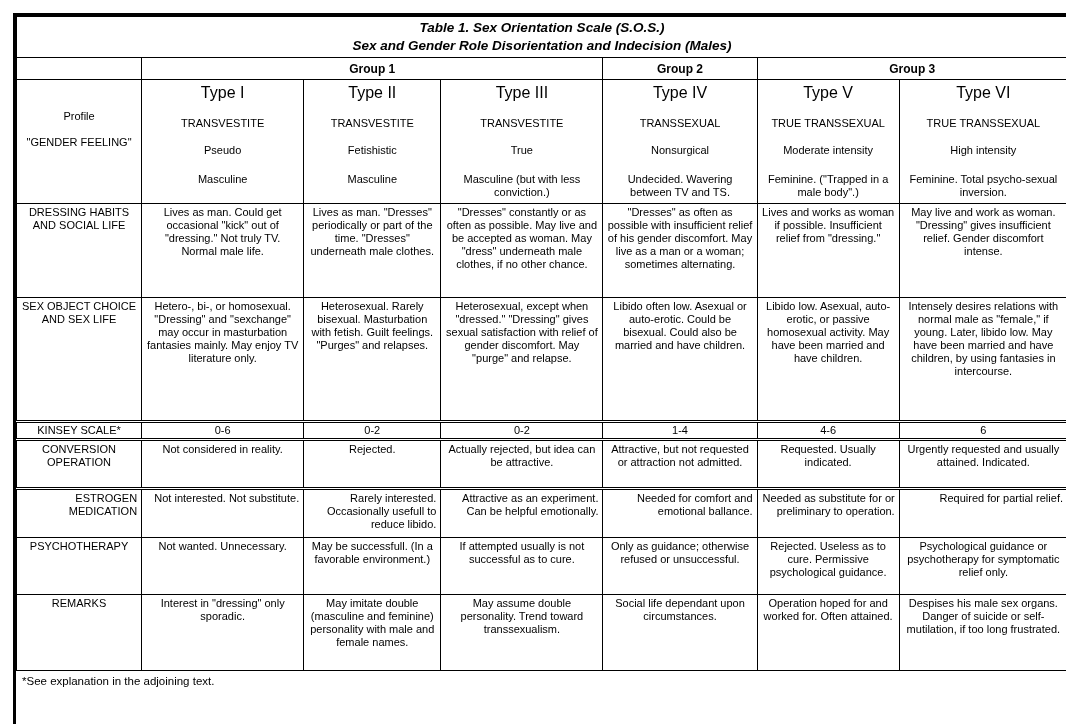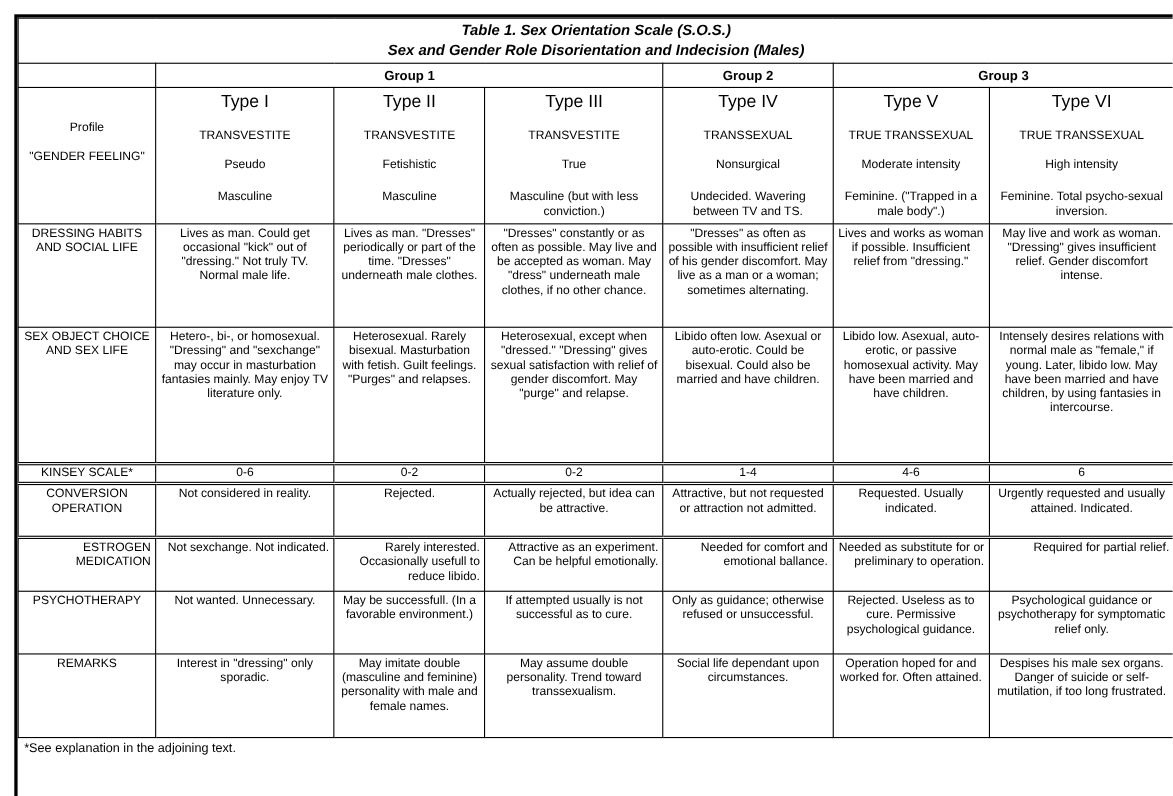--- a/index.html
+++ b/index.html
@@ -179,21 +179,21 @@
       <td class="dbl">Not considered in reality.</td>
       <td class="dbl">Rejected.</td>
       <td class="dbl">Actually rejected, but idea can be attractive.</td>
       <td class="dbl">Attractive, but not requested or attraction not admitted.</td>
       <td class="dbl">Requested. Usually indicated.</td>
       <td class="dbl">Urgently requested and usually attained. Indicated.</td>
     </tr>
 
     <tr class="r-estrogen">
       <td class="rowlabel dbl">ESTROGEN MEDICATION</td>
-      <td class="dbl">Not sexchange. Not indicated.</td>
+      <td class="dbl">Not interested. Not substitute.</td>
       <td class="dbl">Rarely interested. Occasionally usefull to reduce libido.</td>
       <td class="dbl">Attractive as an experiment. Can be helpful emotionally.</td>
       <td class="dbl">Needed for comfort and emotional ballance.</td>
       <td class="dbl">Needed as substitute for or preliminary to operation.</td>
       <td class="dbl">Required for partial relief.</td>
     </tr>
 
     <tr class="r-psycho">
       <td class="rowlabel">PSYCHOTHERAPY</td>
       <td>Not wanted. Unnecessary.</td>

